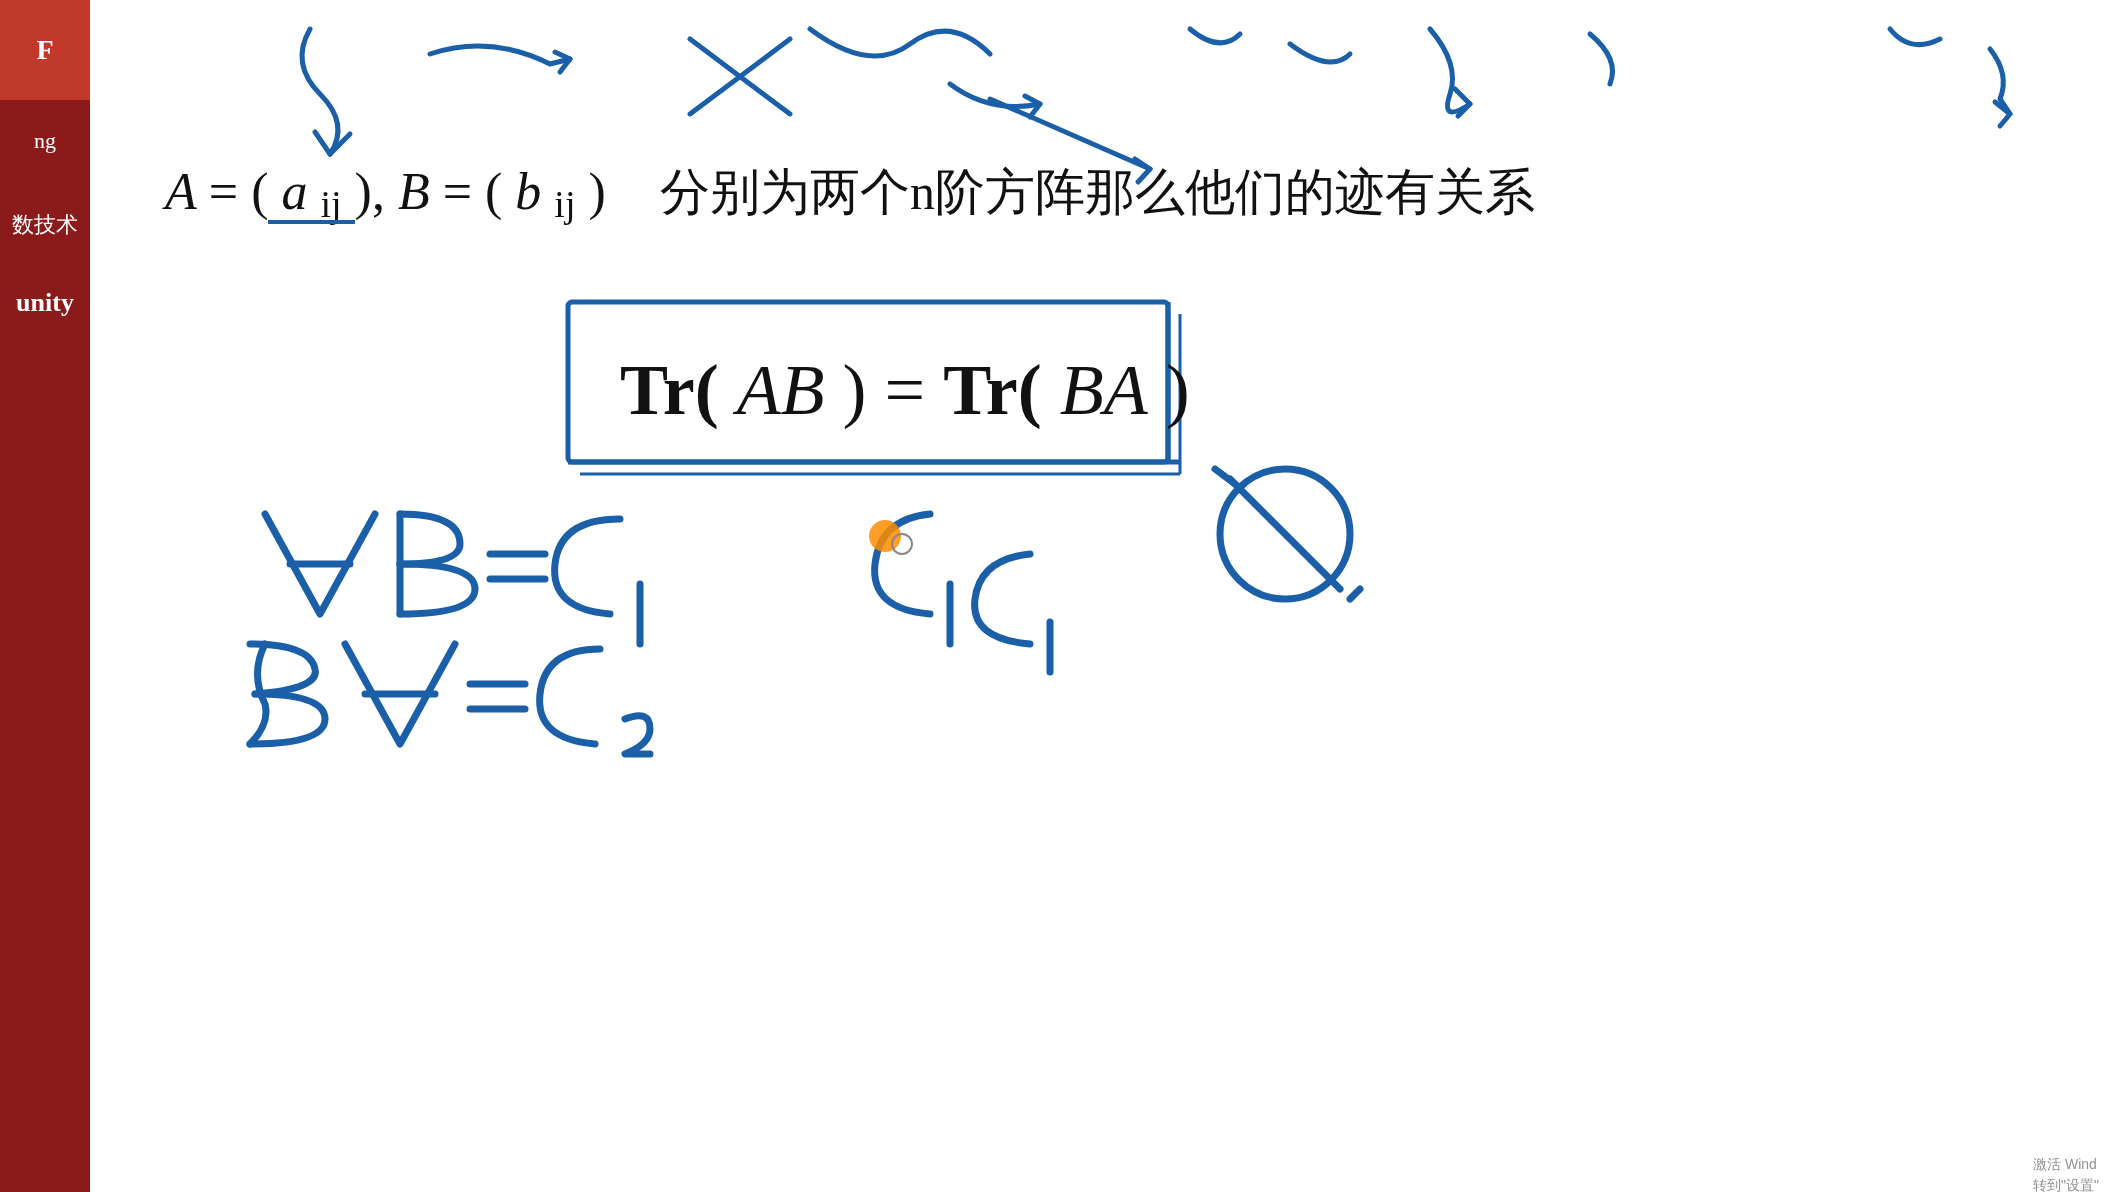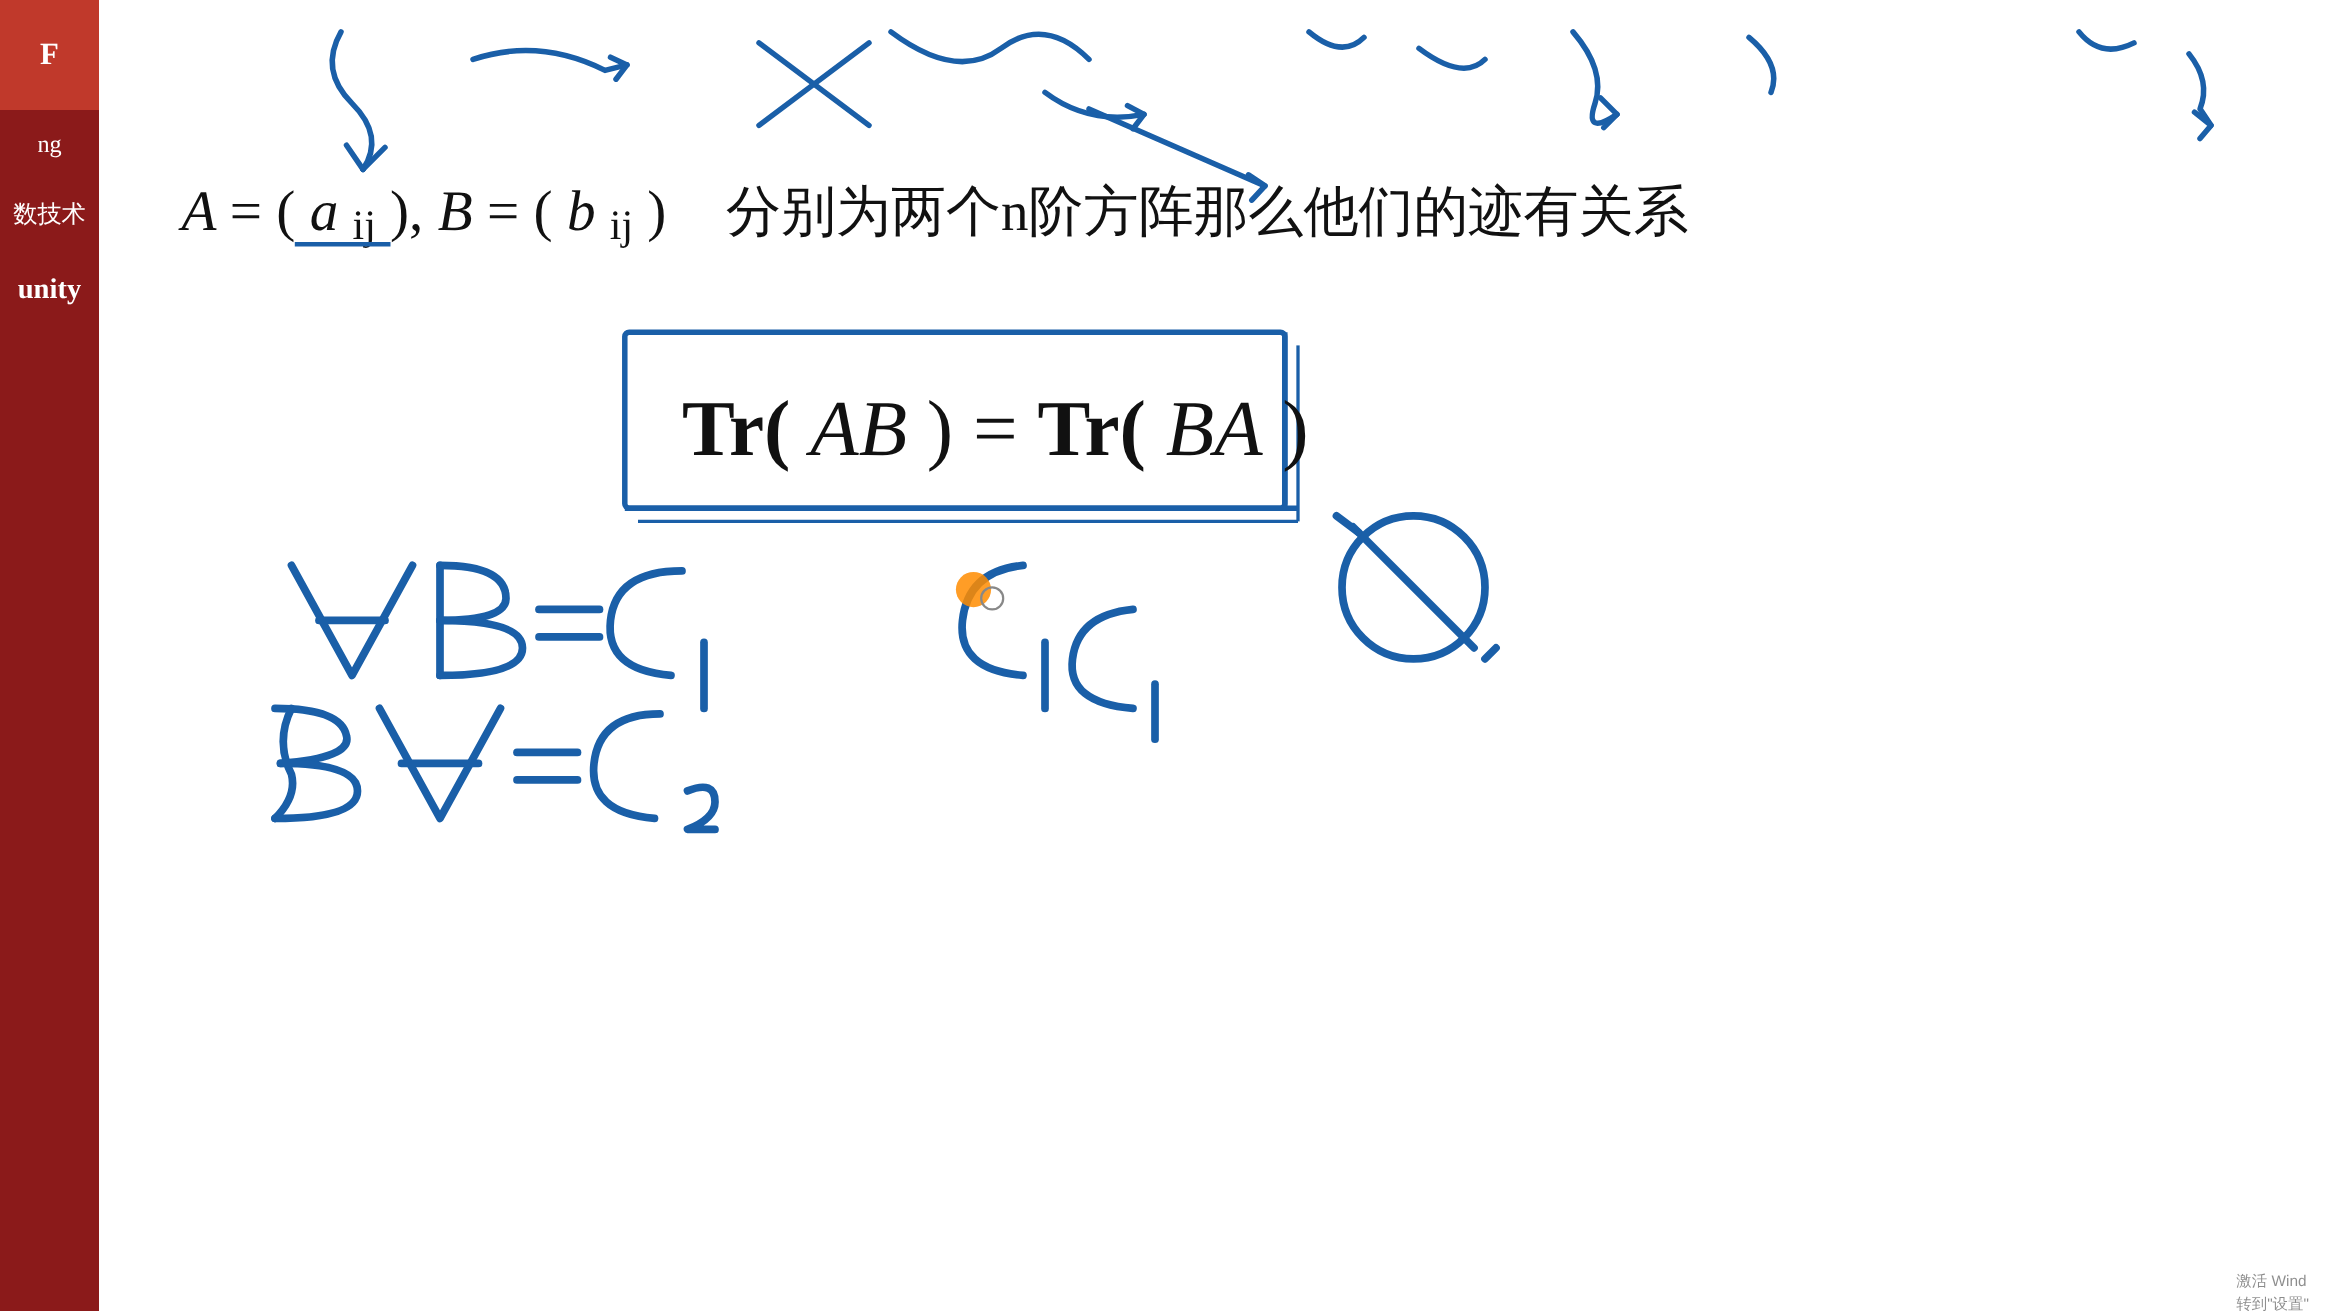--- a/index.html
+++ b/index.html
@@ -26,21 +26,21 @@
       z-index: 10;
     }
     .sidebar-top-bar {
       background: #c0392b;
       height: 100px;
       display: flex;
       align-items: center;
       justify-content: center;
     }
     .sidebar-item {
-      padding: 18px 10px;
+      padding: 28px 10px;
       color: #fff;
       font-size: 22px;
       writing-mode: horizontal-tb;
       text-align: center;
       cursor: pointer;
     }
     .sidebar-item.unity {
       color: #ffffff;
       font-size: 26px;
       font-weight: bold;

